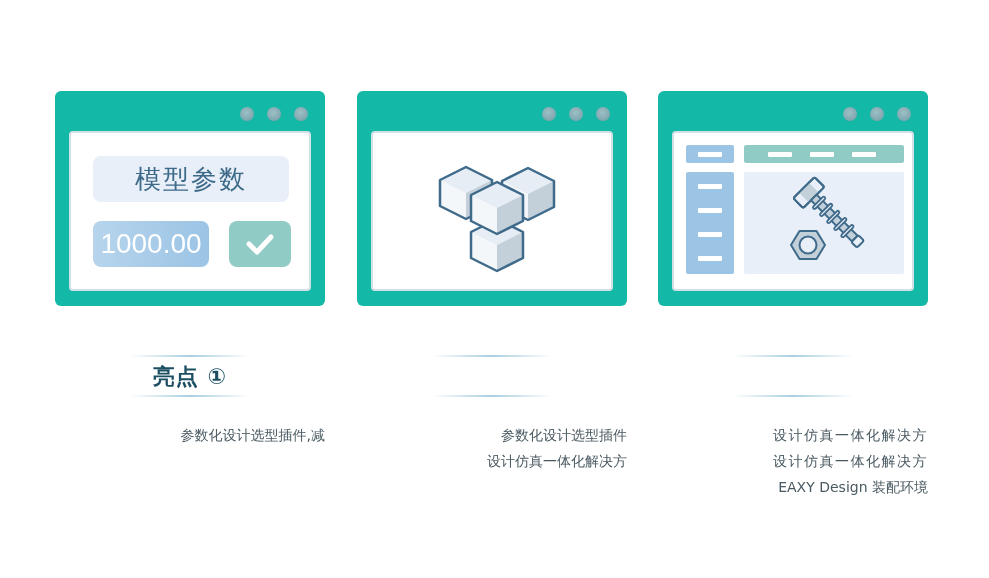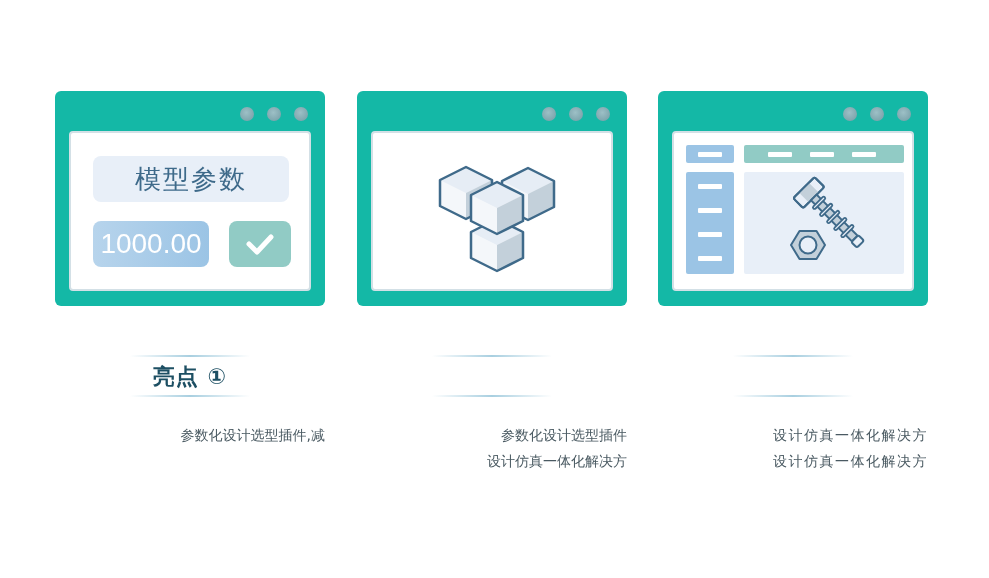--- a/index.html
+++ b/index.html
@@ -143,14 +143,15 @@
       </div>
     </div>
   </div>
   <div class="title-row">
     <div class="line-top"></div>
     <div class="line-bot"></div>
   </div>
   <div class="desc" style="letter-spacing:1.5px;">
     <div>设计仿真一体化解决方</div>
     <div>设计仿真一体化解决方</div>
+    <div style="letter-spacing:0;">EAXY Design 装配环境</div>
   </div>
 </div>
 
 </body></html>

